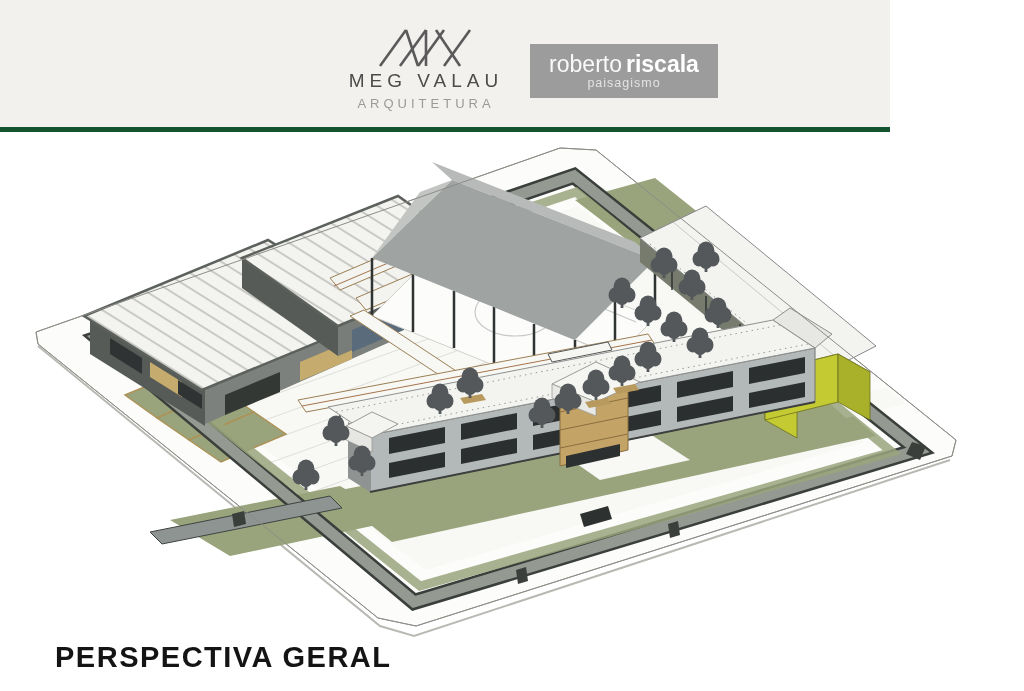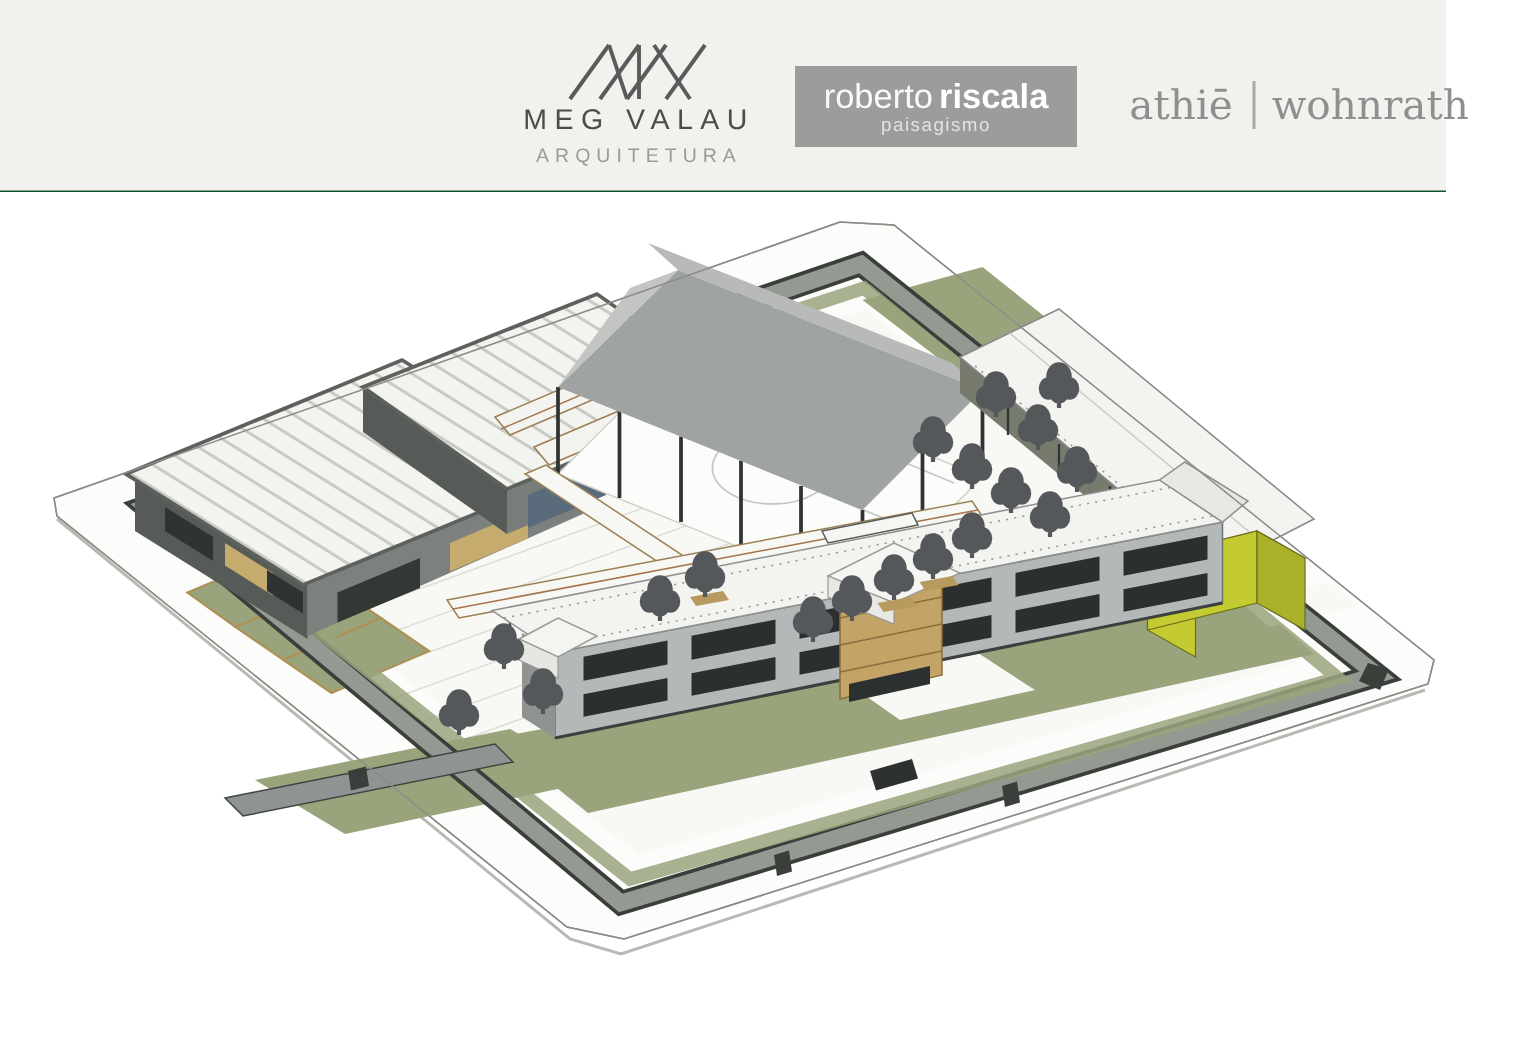--- a/index.html
+++ b/index.html
@@ -1,20 +1,20 @@
 <!DOCTYPE html>
 <html style="--header_bg: #f2f1ee; --logo_dark: #4c4c4c; --logo_sub: #9a9a9a; --riscala_bg: #9c9c9c; --athie_gray: #8f8f8f; --caption_color: #141414; --plinth: #fcfcfa; --plaza: #f8f8f5; --wall_gray: #949a92; --wall_dark: #3b3f3c; --lawn: #9aa47c; --roof_white: #f3f3f0; --rib_line: #c9c9c5; --canopy_gray: #9fa3a2; --canopy_light: #b7bab8; --facade_gray: #b3b8b8; --window_dark: #2c2f30; --dark_frame: #565b57; --tree: #54585b; --wood: #c3a366; --walk_trim: #a5734a; --accent_front: #c4ca31; --accent_top: #d9da60; --accent_side: #a9b02a;"><head>
 <meta charset="utf-8">
 <style>
   html,body{margin:0;padding:0;background:#ffffff;}
   .stage{position:relative;width:1024px;height:691px;background:#ffffff;overflow:hidden;
          font-family:"Liberation Sans",sans-serif;}
   
-  .header{position:absolute;left:0;top:0;width:964px;height:127px;
-          background:var(--header_bg,#f2f1ee);border-bottom:1px solid #14532d;}
+  .header{position:absolute;left:0;top:0;width:890px;height:127px;
+          background:var(--header_bg,#f2f1ee);border-bottom:5px solid #14532d;}
   .logo-meg{position:absolute;left:338px;top:24px;width:176px;text-align:center;color:var(--logo_dark,#4c4c4c);}
   .logo-meg .mark{display:block;margin:0 auto 2px auto;}
   .logo-meg .name{font-size:19px;letter-spacing:5px;color:var(--logo_dark,#4c4c4c);white-space:nowrap;}
   .logo-meg .sub{font-size:13px;letter-spacing:4px;color:var(--logo_sub,#9a9a9a);margin-top:4px;white-space:nowrap;}
   .logo-riscala{position:absolute;left:530px;top:44px;width:188px;height:54px;
           background:var(--riscala_bg,#9c9c9c);color:#ffffff;text-align:center;
           display:flex;flex-direction:column;justify-content:center;}
   .logo-riscala .line1{font-size:23px;line-height:23px;letter-spacing:0px;white-space:nowrap;}
   .logo-riscala .line1 .light{font-weight:300;opacity:.95;}
   .logo-riscala .line1 .bold{font-weight:700;margin-left:4px;}
@@ -54,25 +54,20 @@
       <div class="sub">ARQUITETURA</div>
     </div>
 
     <div class="logo-riscala">
       <div class="line1">
         <span class="light">roberto</span><span class="bold">riscala</span>
       </div>
       <div class="line2">paisagismo</div>
     </div>
 
-    <div class="logo-athie">
-      <span>athiē</span>
-      <span class="vbar"></span>
-      <span>wohnrath</span>
-    </div>
   </div>
 
   <div class="rendering">
   <svg width="1024" height="500" viewBox="0 0 1024 500">
     <defs>
       <pattern id="ribs" width="13" height="13" patternUnits="userSpaceOnUse" patternTransform="rotate(-58)">
         <rect width="13" height="13" style="fill:var(--roof_white,#f3f3f0)"></rect>
         <line x1="1" y1="0" x2="1" y2="13" style="stroke:var(--rib_line,#c9c9c5)" stroke-width="2"></line>
       </pattern>
       <g id="tree">
@@ -278,14 +273,15 @@
           <use href="#tree" x="362" y="330"></use>
       <use href="#tree" x="306" y="344"></use>
       <use href="#tree" x="664" y="132"></use>
           <use href="#tree" x="706" y="126"></use>
     </g>
 
     <polygon points="36,192 560,8 596,10 956,300 952,316 416,486 378,478 38,204" fill="none" stroke="#8c8c88" stroke-width="1"></polygon>
   </svg>
   </div>
 
+  <div class="caption">PERSPECTIVA GERAL</div>
 
 </div>
 
 </body></html>

